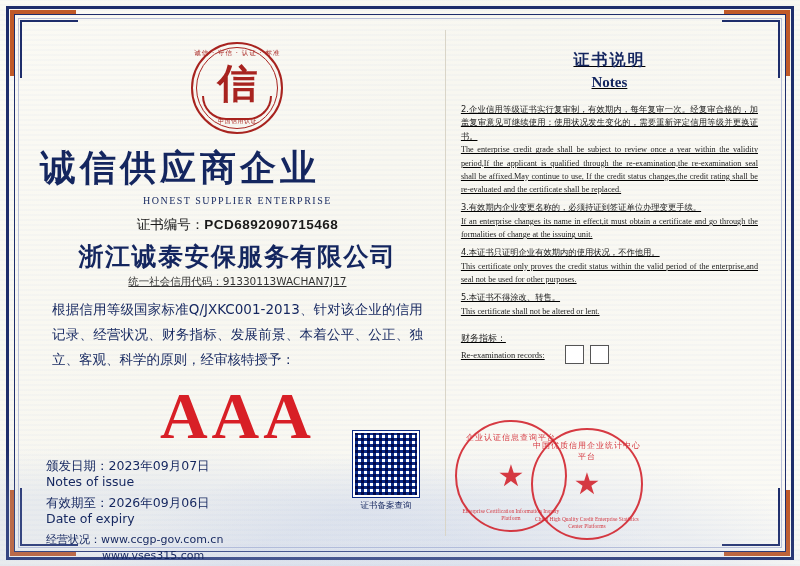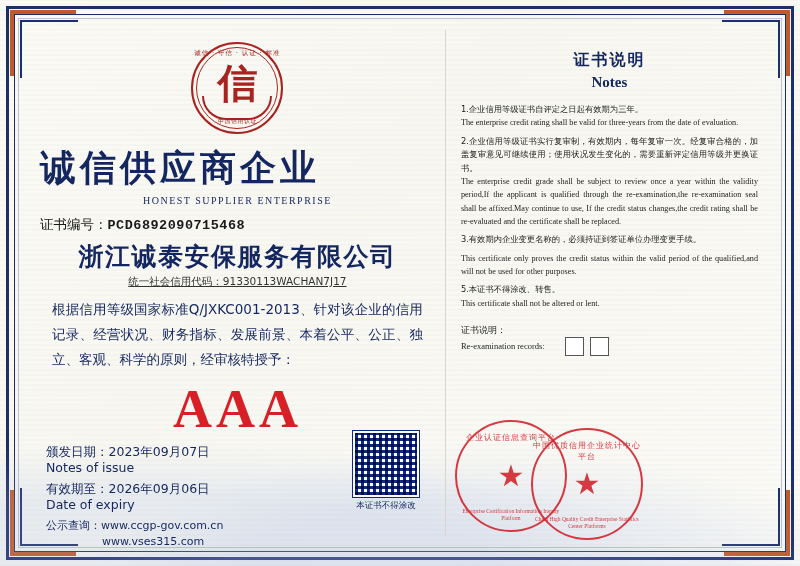--- a/index.html
+++ b/index.html
@@ -51,20 +51,21 @@
     width:56%;
     position:relative;
     padding:6px 10px 0 14px;
     box-sizing:border-box;
   }
   .right{
     width:44%;
     position:relative;
     padding:24px 16px 0 16px;
     box-sizing:border-box;
+    text-decoration:underline;
   }
   .divider{
     position:absolute;
     left:56%;top:4px;bottom:4px;
     width:1px;background:#d9d5c8;
   }
   
   .emblem-wrap{
     display:flex;justify-content:center;align-items:center;
     margin-top:10px;
@@ -114,23 +115,23 @@
   }
   .title-en{
     text-align:center;
     font-size:10px;
     letter-spacing:1.5px;
     color:#14265f;
     font-family:"Liberation Serif",serif;
     margin-bottom:10px;
   }
   .certno{
-    font-size:13.5px;color:#1a1a1a;
+    text-align:center;font-size:13.5px;color:#1a1a1a;
     margin:6px 0 4px 0;
-    font-family:Liberation Mono, monospace;
+    font-family:Liberation Sans, sans-serif;
   }
   .certno b{letter-spacing:.5px;}
   .company{
     text-align:center;
     font-size:25px;
     color:#14265f;
     font-weight:bold;
     letter-spacing:1.5px;
     margin:6px 0 2px 0;
     font-family:"DejaVu Sans",sans-serif;
@@ -143,21 +144,21 @@
   }
   .body-text{
     font-size:13.5px;color:#14265f;
     line-height:1.85;
     text-align:justify;
     padding:0 12px;
     font-family:"DejaVu Sans",sans-serif;
   }
   .grade{
     text-align:center;
-    font-size:54px;
+    font-size:66px;
     color:#d81f26;
     font-weight:bold;
     letter-spacing:4px;
     margin:6px 0 2px 0;
     font-family:"Liberation Serif",serif;
   }
   .dates{
     margin-top:4px;padding-left:6px;
     font-family:"DejaVu Sans",sans-serif;
     position:relative;
@@ -309,56 +310,54 @@
         <div class="dblock">
           <div class="drow">
             <span>有效期至：</span><span>2026年09月06日</span>
           </div>
           <div class="drow en">Date of expiry</div>
         </div>
       </div>
 
       <div class="websites">
         <div>
-          <span>公示查询：</span><span>www.ccgp-gov.com.cn</span>
+          <span>经营状况：</span><span>www.ccgp-gov.com.cn</span>
         </div>
         <div class="w2">www.vses315.com</div>
       </div>
 
       <div class="qr-wrap">
         <div class="qr"></div>
-        <div class="qr-label">本证书不得涂改</div>
+        <div class="qr-label">证书备案查询</div>
       </div>
     </div>
 
     <div class="right">
       <div class="notes-title">证书说明</div>
       <div class="notes-title-en">Notes</div>
 
       <div class="note">
-        <div>1.企业信用等级证书自评定之日起有效期为三年。</div>
-        <div class="en">The enterprise credit rating shall be valid for three-years from the date of evaluation.</div>
-      </div>
-      <div class="note">
         <div>2.企业信用等级证书实行复审制，有效期内，每年复审一次。经复审合格的，加盖复审意见可继续使用；使用状况发生变化的，需要重新评定信用等级并更换证书。</div>
         <div class="en">The enterprise credit grade shall be subject to review once a year within the validity period,If the applicant is qualified through the re-examination,the re-examination seal shall be affixed.May continue to use, If the credit status changes,the credit rating shall be re-evaluated and the certificate shall be replaced.</div>
       </div>
       <div class="note">
         <div>3.有效期内企业变更名称的，必须持证到签证单位办理变更手续。</div>
+        <div class="en">If an enterprise changes its name in effect,it must obtain a certificate and go through the formalities of change at the issuing unit.</div>
       </div>
       <div class="note">
-        <div class="en">This certificate only proves the credit status within the valid period of the qualified,and will not be used for other purposes.</div>
+        <div>4.本证书只证明企业有效期内的使用状况，不作他用。</div>
+        <div class="en">This certificate only proves the credit status within the valid period of the enterprise,and seal not be used for other purposes.</div>
       </div>
       <div class="note">
         <div>5.本证书不得涂改、转售。</div>
         <div class="en">This certificate shall not be altered or lent.</div>
       </div>
 
       <div class="reexam">
-        <div>证书说明：</div>
+        <div>财务指标：</div>
         <div class="row">
           <span class="en">Re-examination records:</span>
           <span class="boxes">
             <span class="box"></span>
             <span class="box"></span>
           </span>
         </div>
       </div>
 
       <div class="seal seal1">

